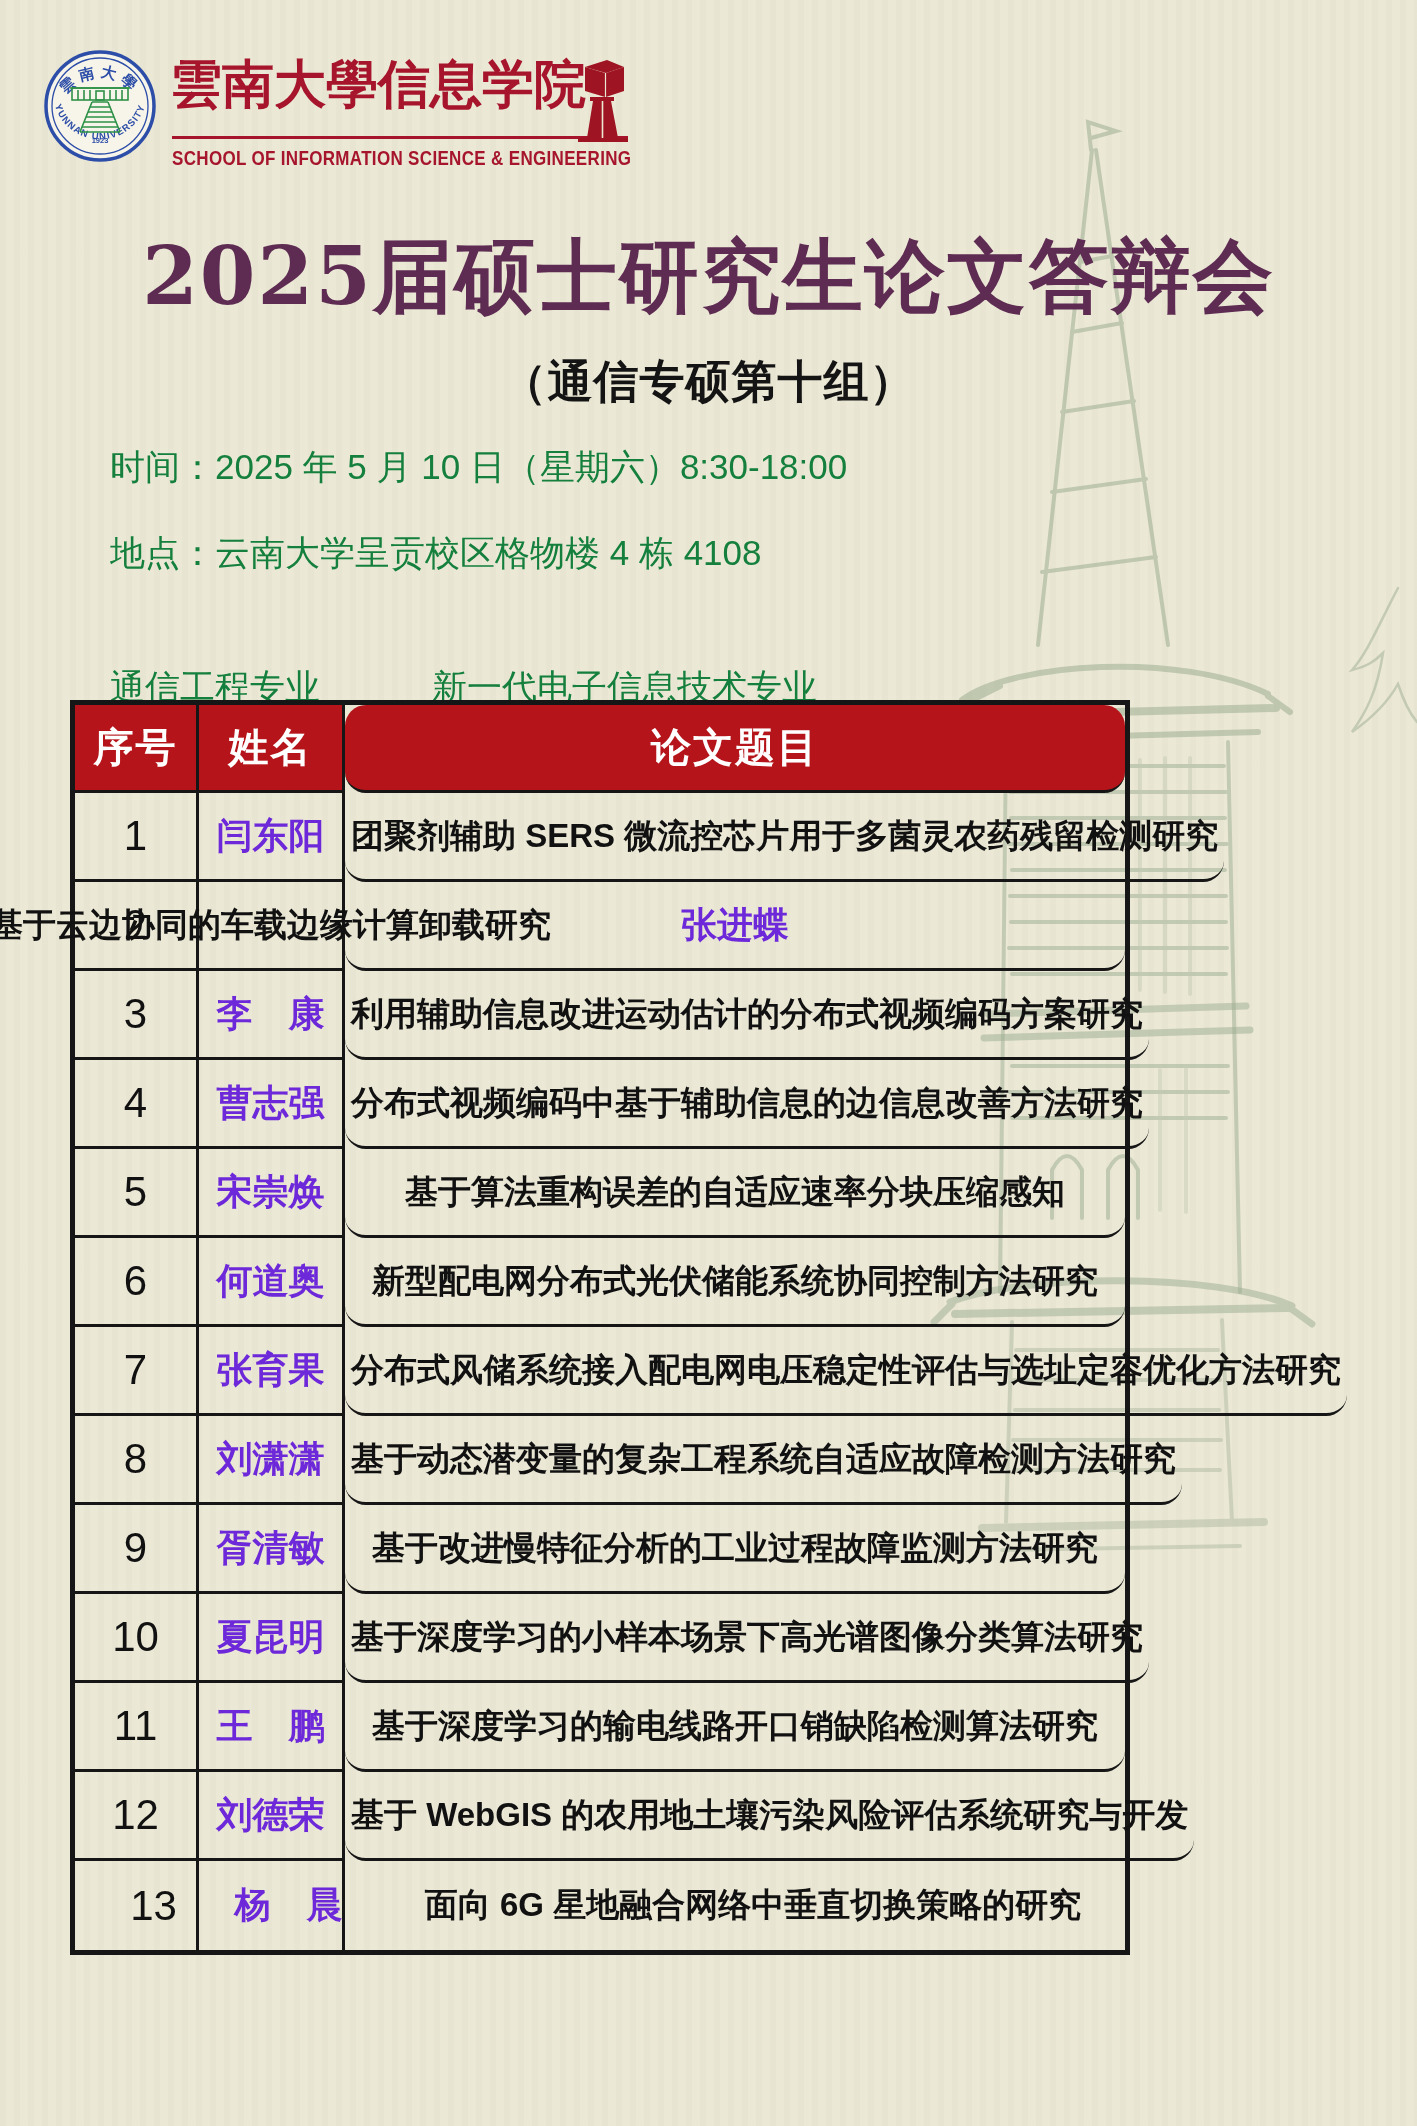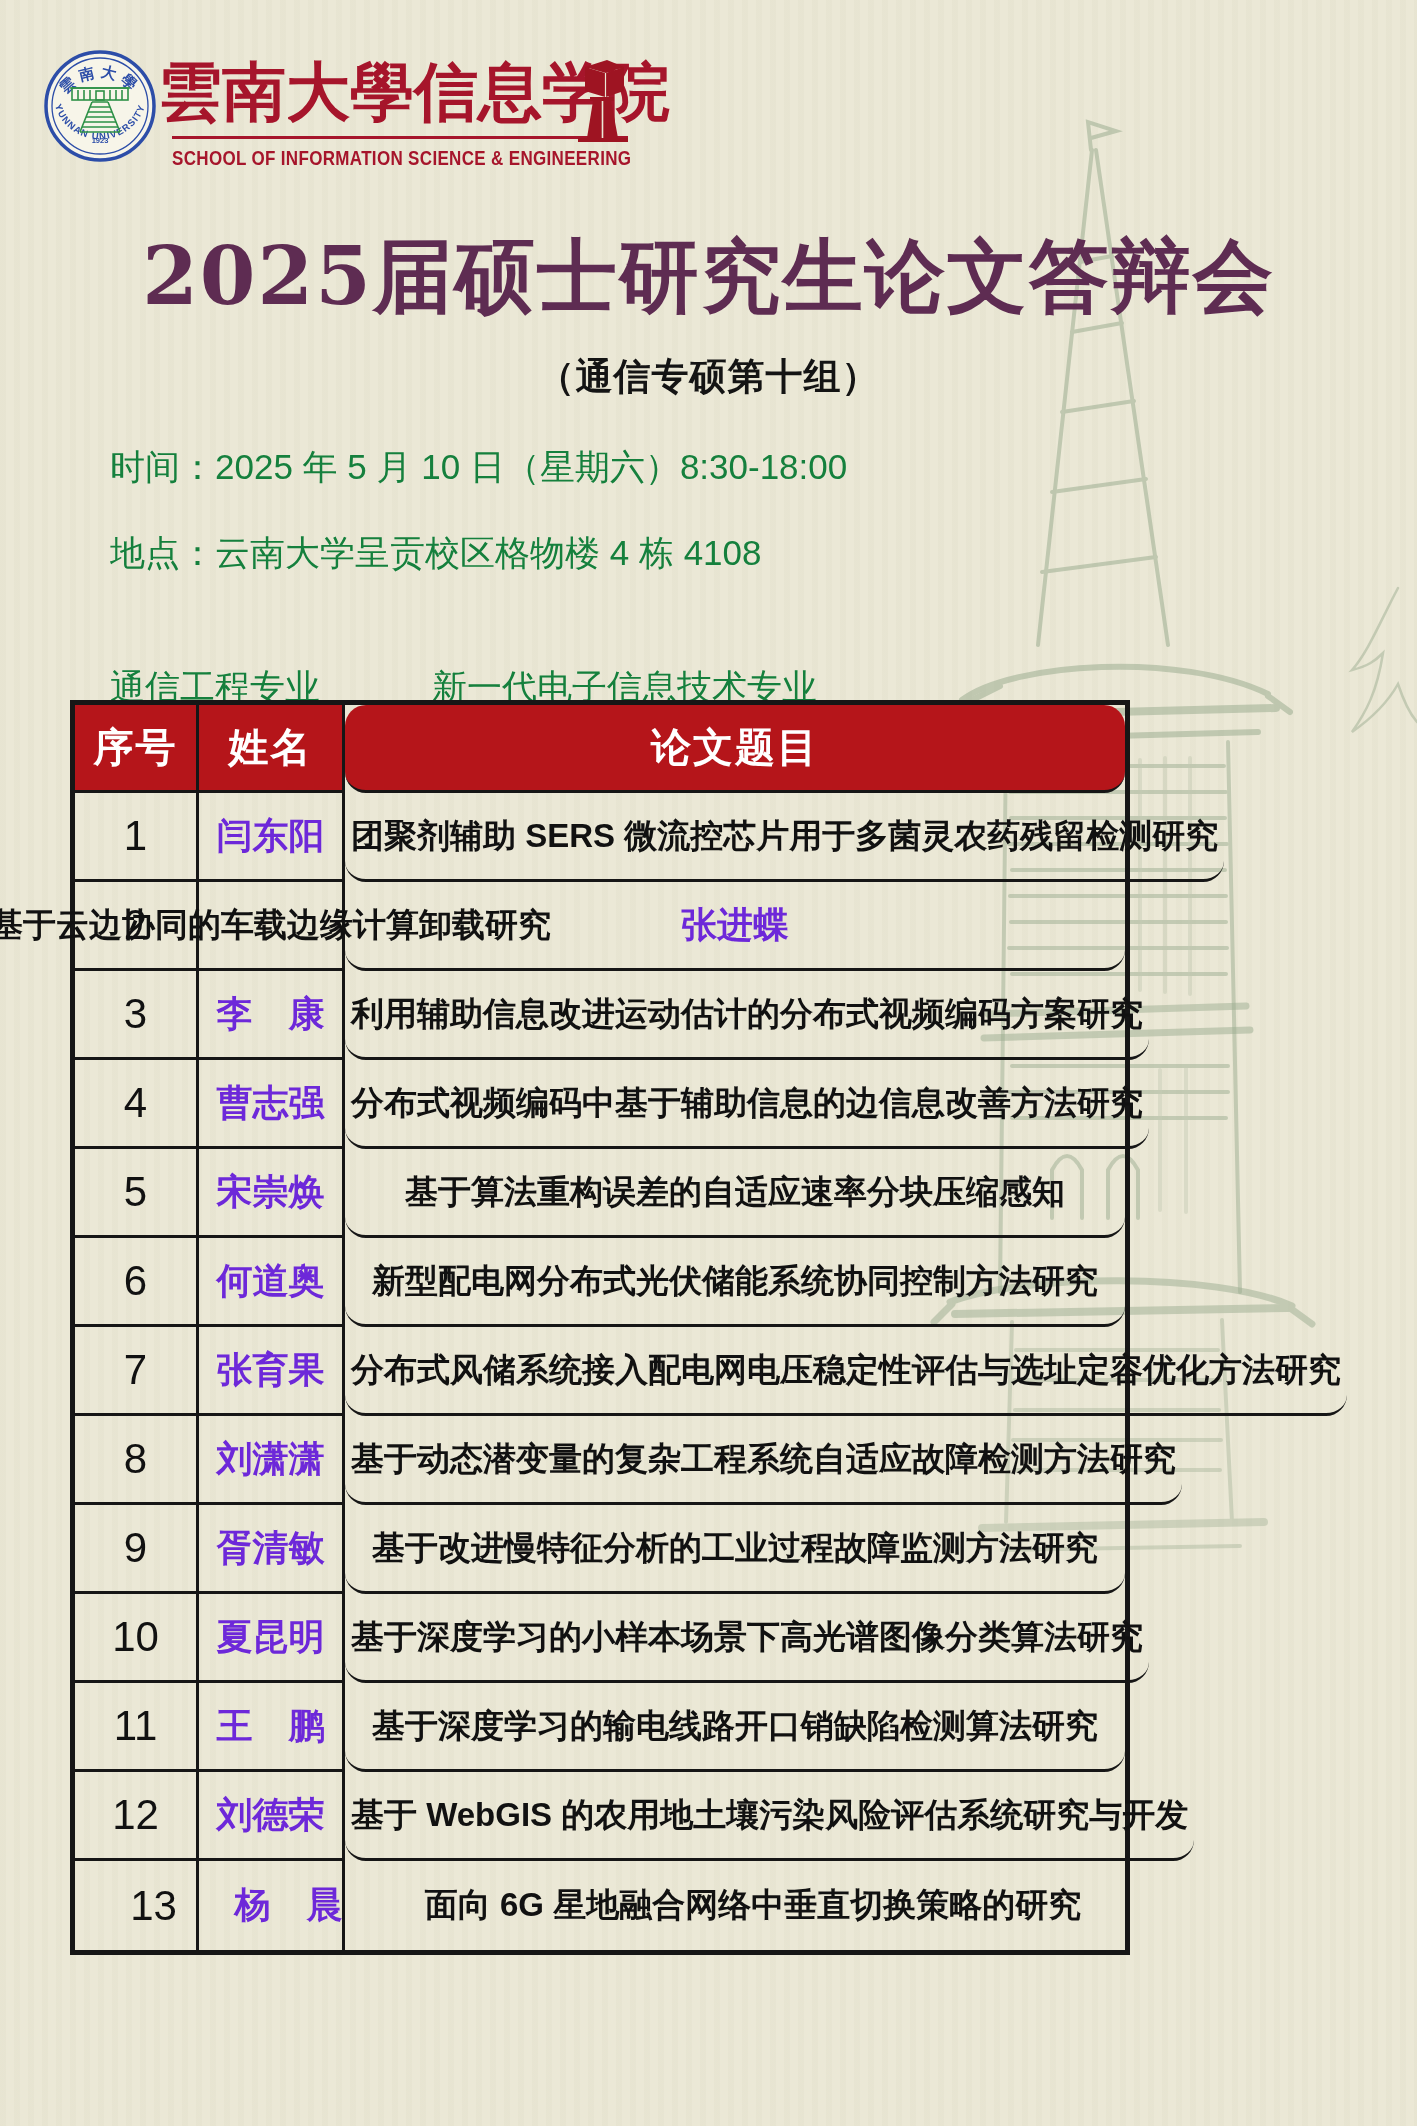--- a/index.html
+++ b/index.html
@@ -10,40 +10,40 @@
     background-image:repeating-linear-gradient(90deg, rgba(164,164,130,0.05) 0 6px, rgba(0,0,0,0) 6px 14px);
     font-family:"Liberation Sans", sans-serif;
     color:#1a1a1a;
   }
   .abs{position:absolute;}
   
   #sketch{position:absolute;left:0;top:0;width:1417px;height:2126px;z-index:0;pointer-events:none;}
   
   #emblem{left:42px;top:48px;width:116px;height:116px;z-index:2;}
   #school-cn{
-    left:158px;top:46px;width:400px;z-index:2;
+    left:170px;top:46px;width:400px;z-index:2;
     font-family:"DejaVu Serif", serif;font-weight:bold;
-    font-size:64px;line-height:1.45;color:#A6152B;letter-spacing:0px;white-space:nowrap;
+    font-size:52px;line-height:1.45;color:#A6152B;letter-spacing:0px;white-space:nowrap;
   }
   #school-underline{left:172px;top:136px;width:456px;height:3px;background:#A6152B;z-index:2;}
   #school-en{
     left:172px;top:146px;z-index:2;
     font-size:21px;font-weight:bold;color:#A6152B;white-space:nowrap;
     transform:scaleX(0.81);transform-origin:left top;letter-spacing:0.4px;
   }
   #tower-icon{left:577px;top:56px;width:52px;height:88px;z-index:2;}
   
   #main-title{
     left:40px;right:40px;top:234px;z-index:2;text-align:center;
     font-family:"DejaVu Serif", serif;font-weight:bold;
     font-size:80px;line-height:1.05;color:#5E2C52;letter-spacing:2px;white-space:nowrap;
   }
   #subtitle{
     left:0;right:0;top:352px;z-index:2;text-align:center;
-    font-size:37px;font-weight:600;color:#141414;letter-spacing:1px;
+    font-size:45px;font-weight:600;color:#141414;letter-spacing:1px;
   }
   .info-line{left:110px;z-index:2;font-size:35px;font-weight:400;color:#15803d;white-space:nowrap;}
   #info-time{top:444px;}
   #info-place{top:530px;}
   #info-majors{top:616px;margin-top:48px;}
   #major-right{margin-left:112px;}
   
   #defense-table{
     left:70px;top:700px;width:1060px;z-index:2;
     border:5px solid #161616;box-sizing:border-box;background:transparent;

